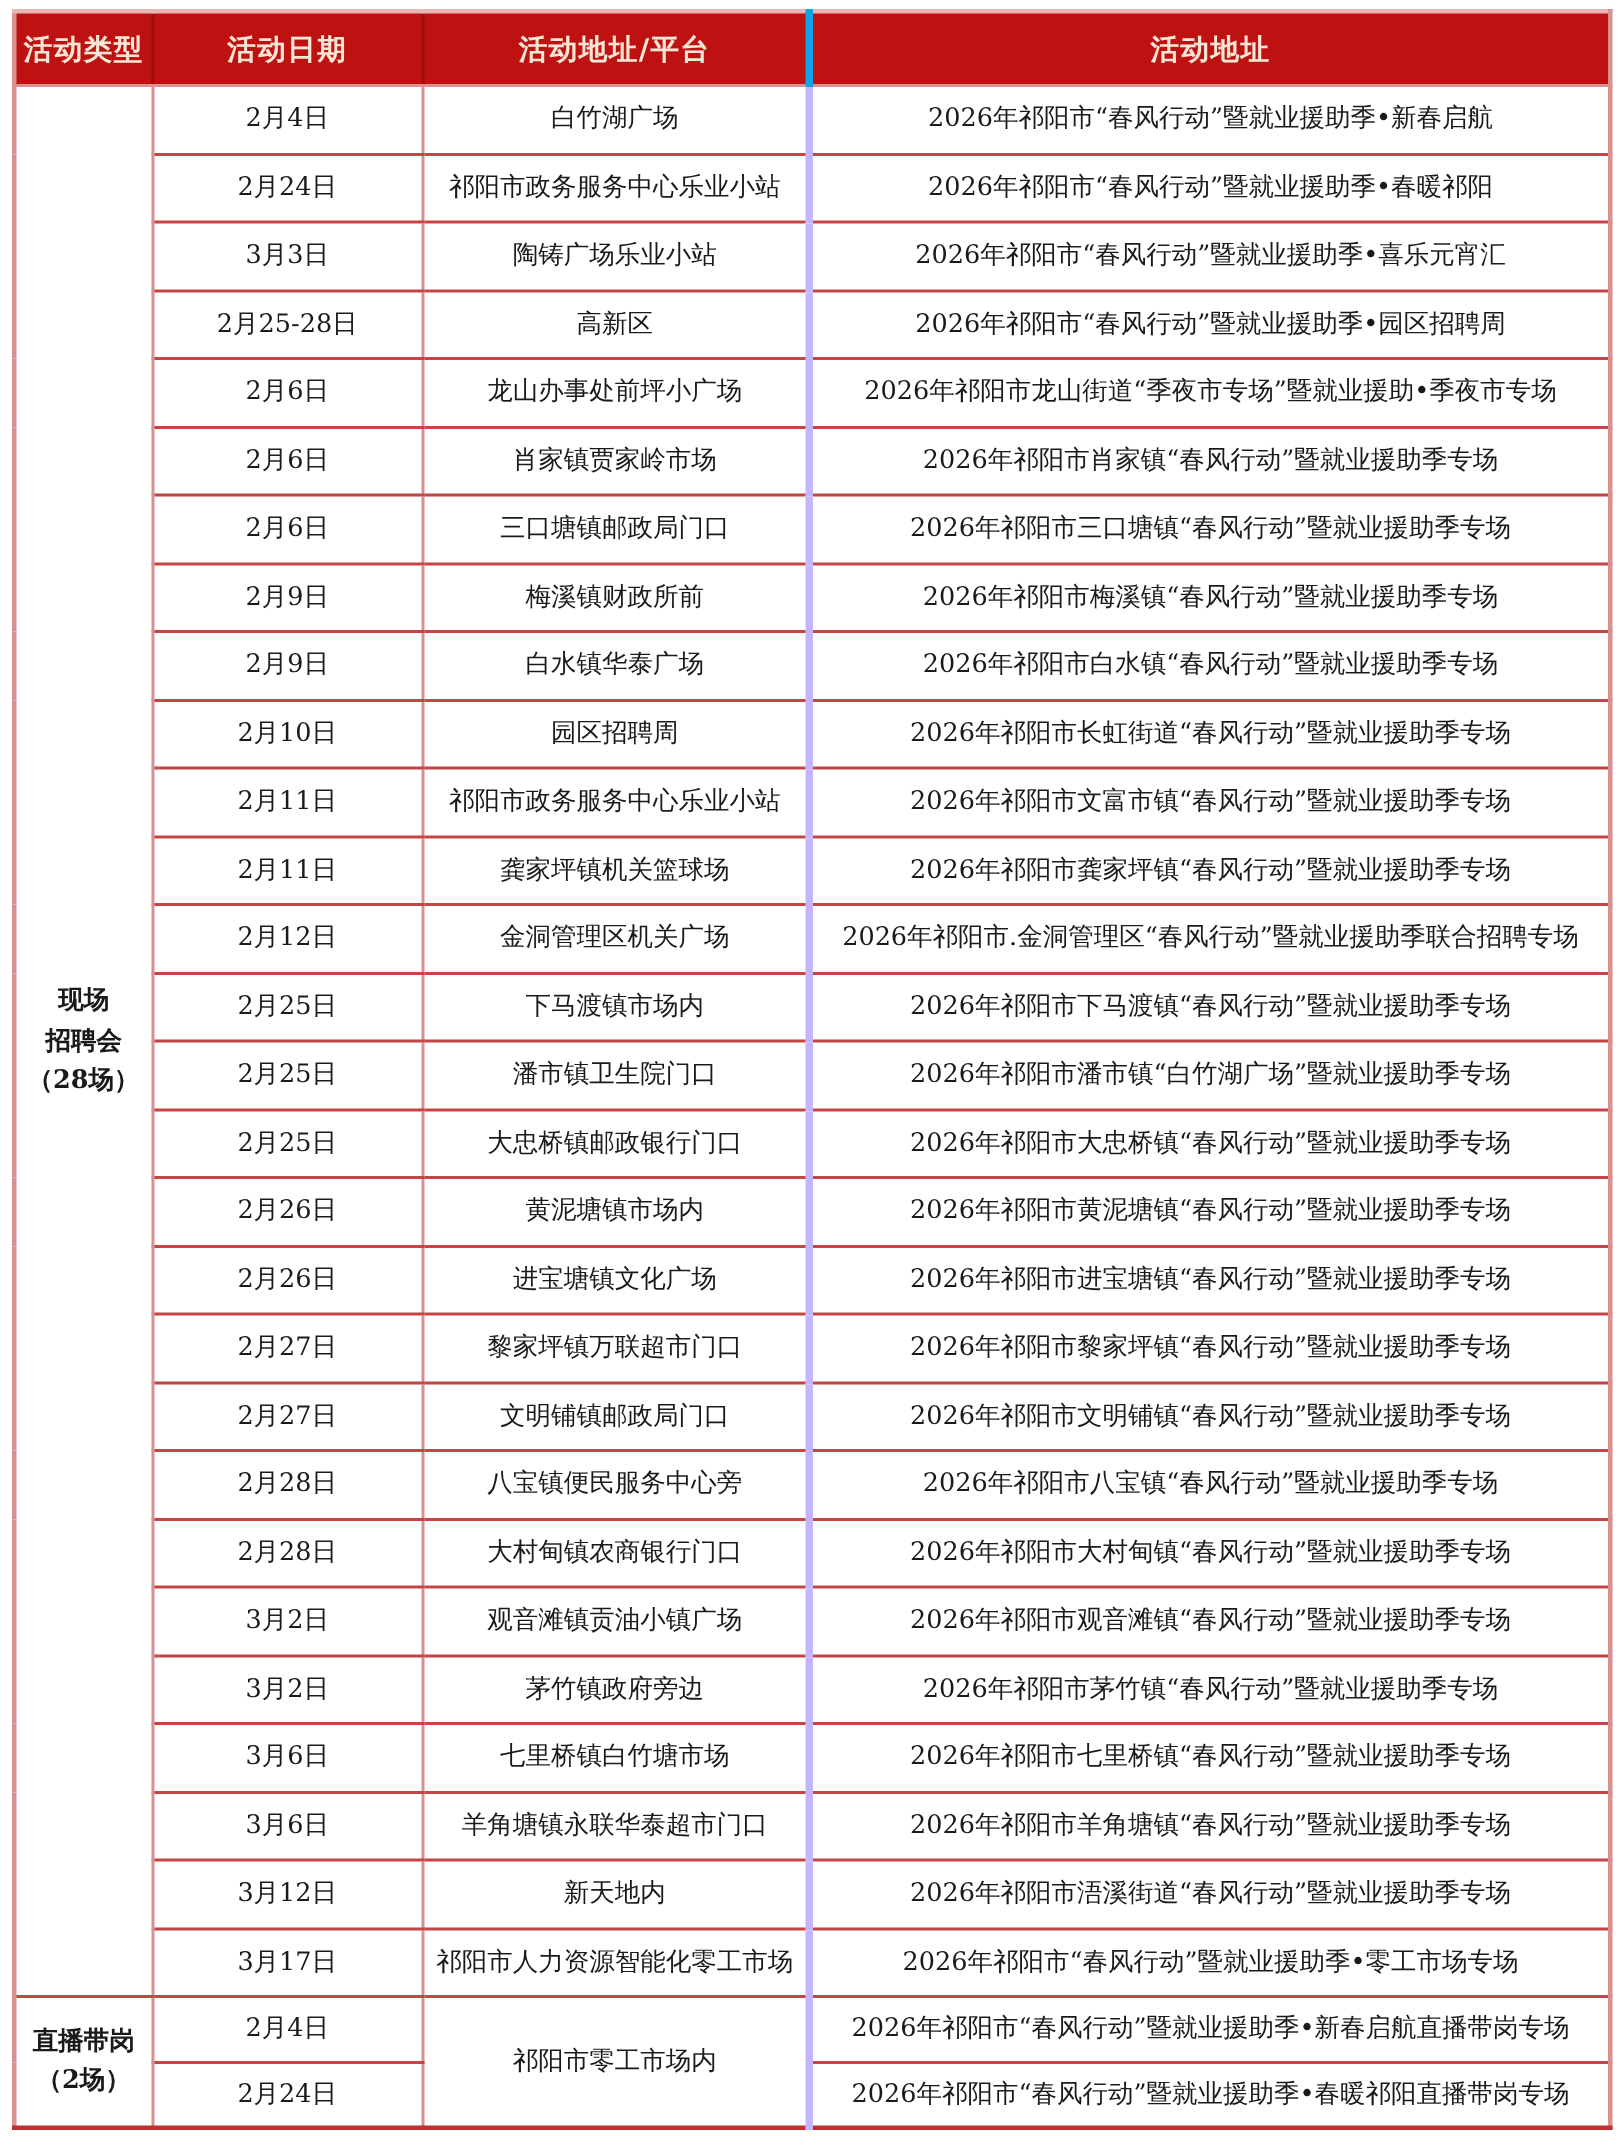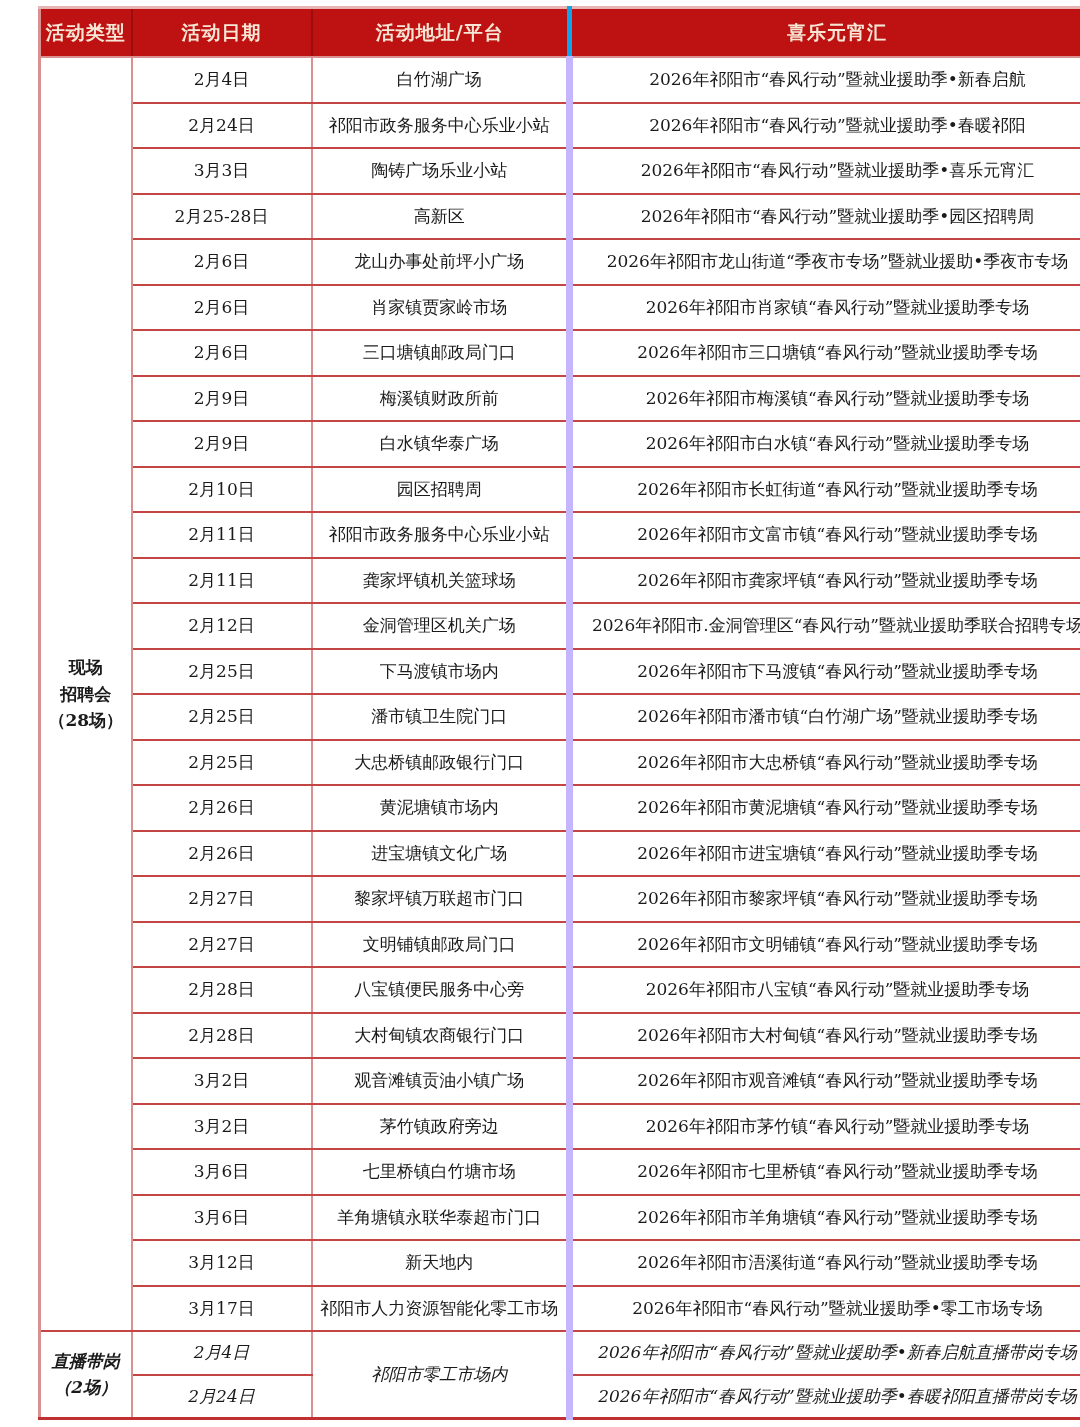--- a/index.html
+++ b/index.html
@@ -8,21 +8,20 @@
     background: #ffffff;
     font-family: "DejaVu Serif", "Liberation Serif", serif;
   }
   .page {
     width: 959px;
     height: 1427px;
     background: #ffffff;
     box-sizing: border-box;
     padding: 6px 8px 0 8px;
     position: relative;
-    margin-left: 30px;
   }
   table.schedule {
     border-collapse: collapse;
     table-layout: fixed;
     width: 1064px;
     border-top: 3px solid #e9b4b4;
     border-left: 3px solid #d89090;
     border-right: 3px solid #d89090;
     border-bottom: 3px solid #c03030;
   }
@@ -55,48 +54,48 @@
     text-align: center;
     vertical-align: middle;
     padding: 0 4px;
     border-top: 2px solid #c54545;
     border-bottom: 2px solid #c54545;
     border-left: 2px solid #d89090;
     border-right: 2px solid #d89090;
     line-height: 1.35;
   }
   tbody tr.body-row { height: 45.5px; }
-  tbody tr.live-row { height: 43.5px; font-style: italic; }
+  tbody tr.live-row { height: 43.5px; }
 
   tbody td.type-cell {
     font-weight: bold;
     line-height: 1.55;
     padding: 0 2px;
   }
   tbody td.content-cell {
-    border-left: 7px solid #c4b5fd;
+    border-left: 5px solid #c4b5fd;
   }
 </style>
 </head>
 <body>
 
 <div class="page">
   <table class="schedule">
     <colgroup>
       <col class="c-type">
       <col class="c-date">
       <col class="c-loc">
       <col class="c-content">
     </colgroup>
     <thead>
       <tr>
         <th>活动类型</th>
         <th>活动日期</th>
         <th class="yellow-right">活动地址/平台</th>
-        <th>喜乐元宵汇</th>
+        <th>活动地址</th>
       </tr>
     </thead>
     <tbody id="table-body">
         <tr class="body-row">
           <td class="type-cell" rowspan="28">现场<br>招聘会<br>（28场）</td>
           <td class="date-cell">2月4日</td>
           <td class="loc-cell">白竹湖广场</td>
           <td class="content-cell">2026年祁阳市“春风行动”暨就业援助季•新春启航</td>
         </tr>
         <tr class="body-row">

